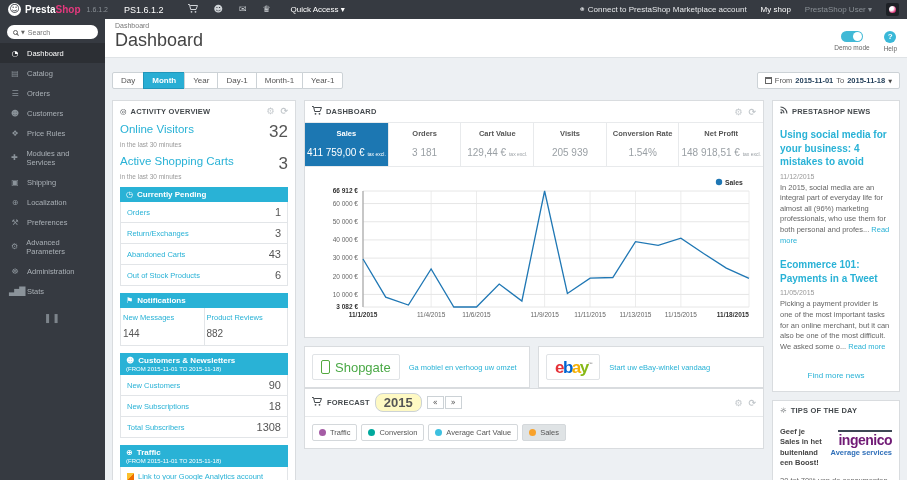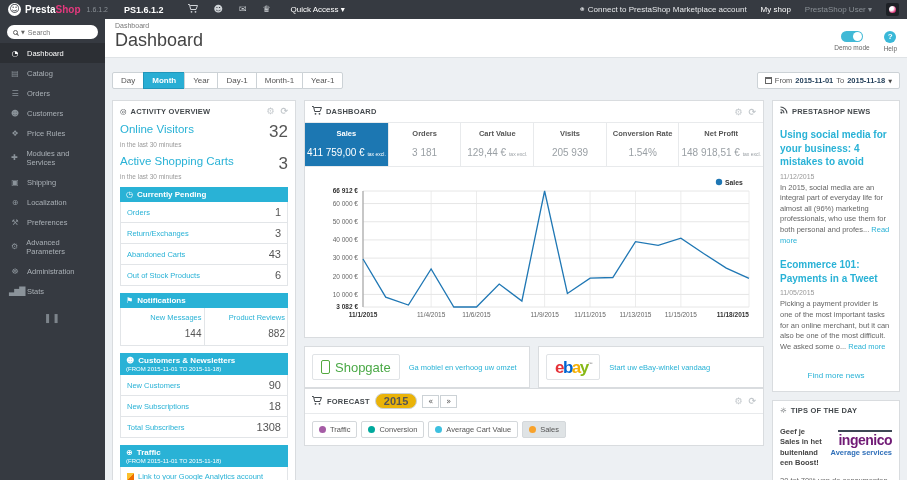--- a/index.html
+++ b/index.html
@@ -9,21 +9,21 @@
 
   
   .topbar { height:19px; background:#363a41; display:flex; align-items:center;
     padding:0 8px; gap:10px; color:#cfd3d7; font-size:8px; }
   .brand { display:flex; align-items:center; gap:4px; }
   .logo-circle { width:13px; height:13px; border-radius:50%; background:#fff;
     color:#363a41; font-size:10px; line-height:12px; text-align:center; }
   .brand-name { font-size:10px; font-weight:bold; color:#fff; }
   .brand-name .pink { color:#e4397e; }
   .brand-ver { font-size:7px; color:#8a9096; margin-left:2px; }
-  .ps-ver { font-size:9px; font-weight:bold; color:#fff; margin-left:6px; }
+  .ps-ver { font-size:9px; font-weight:normal; color:#fff; margin-left:6px; }
   .topbar-icons { display:flex; gap:16px; margin-left:14px; font-size:9px; color:#cfd3d7; }
   .topbar-icons span { cursor:pointer; }
   .quick-access { margin-left:10px; color:#fff; cursor:pointer; }
   .topbar-right { margin-left:auto; display:flex; align-items:center; gap:14px; }
   .connect { color:#e8eaec; cursor:pointer; }
   .myshop { color:#fff; cursor:pointer; }
   .userlbl { color:#8a9096; cursor:pointer; }
   .avatar { width:13px; height:13px; border-radius:2px; background:#1d2025;
     display:flex; align-items:center; justify-content:center; }
   .avatar i { width:7px; height:7px; border-radius:50%;
@@ -96,21 +96,21 @@
   .metric-sub { font-size:6.5px; color:#999; margin:1px 0 7px; }
   .section-bar { background:#29b2d6; color:#fff; padding:3px 6px; margin-top:7px; }
   .sb-title { font-size:8px; font-weight:bold; display:flex; align-items:center; gap:4px; }
   .sb-sub { font-size:6px; margin-top:1px; }
   .rows { border:1px solid #e2e5e8; border-top:none; }
   .lrow { display:flex; justify-content:space-between; align-items:center;
     padding:4px 6px; border-bottom:1px solid #e2e5e8; }
   .lrow:last-child { border-bottom:none; }
   .lrow-label { color:#29b2d6; font-size:7.5px; cursor:pointer; }
   .lrow-value { color:#555; font-size:11px; }
-  .notif-cols { display:flex; border:1px solid #e2e5e8; border-top:none; text-align:right; }
+  .notif-cols { display:flex; border:1px solid #e2e5e8; border-top:none; text-align:left; }
   .notif-col { flex:1; padding:5px 2px 6px; cursor:pointer; }
   .notif-col + .notif-col { border-left:1px solid #e2e5e8; }
   .notif-label { color:#29b2d6; font-size:7.5px; margin-bottom:6px; }
   .notif-value { font-size:10px; color:#555; }
   .ga-row { border:1px solid #e2e5e8; border-top:none; padding:5px 6px; font-size:7.5px;
     color:#29b2d6; display:flex; align-items:center; gap:4px; cursor:pointer; }
   .ga-icon { width:7px; height:7px; flex:none;
     background:linear-gradient(135deg,#fbc02d 50%,#ef6c00 50%); }
 
   
@@ -134,21 +134,21 @@
   .sg-text { color:#4aa946; font-size:13px; }
   .ebay-text { font-size:17px; font-weight:bold; letter-spacing:-1.5px; line-height:1; }
   .ebay-e { color:#e53238; } .ebay-b { color:#0064d2; } .ebay-a { color:#f5af02; } .ebay-y { color:#86b817; }
   .ebay-tm { font-size:5px; color:#999; vertical-align:super; }
   .banner-link { color:#29b2d6; font-size:7.5px; cursor:pointer; }
 
   
   .forecast-head { display:flex; align-items:center; gap:5px; padding:4px 7px;
     font-size:7.5px; font-weight:bold; color:#454a4e; border-bottom:1px solid #e8eaec; }
   .year-pill { border:1px solid #ccd2d6; border-radius:8px; padding:1px 8px;
-    font-size:11px; color:#555; background:#eab308; }
+    font-size:13px; color:#555; background:#fef9c3; }
   .nav-btn { border:1px solid #ccd2d6; background:#fff; padding:1px 5px; font-size:8px;
     color:#555; cursor:pointer; }
   .nav-btn + .nav-btn { margin-left:-1px; }
   .legend-row { display:flex; gap:4px; padding:7px; }
   .legend-btn { display:flex; align-items:center; gap:4px; border:1px solid #d4d8db;
     background:#fff; border-radius:2px; padding:3px 6px; font-size:7.5px; color:#555; cursor:pointer; }
   .legend-btn.active { background:#dfe3e5; }
   .dot { width:7px; height:7px; border-radius:50%; }
 
   

